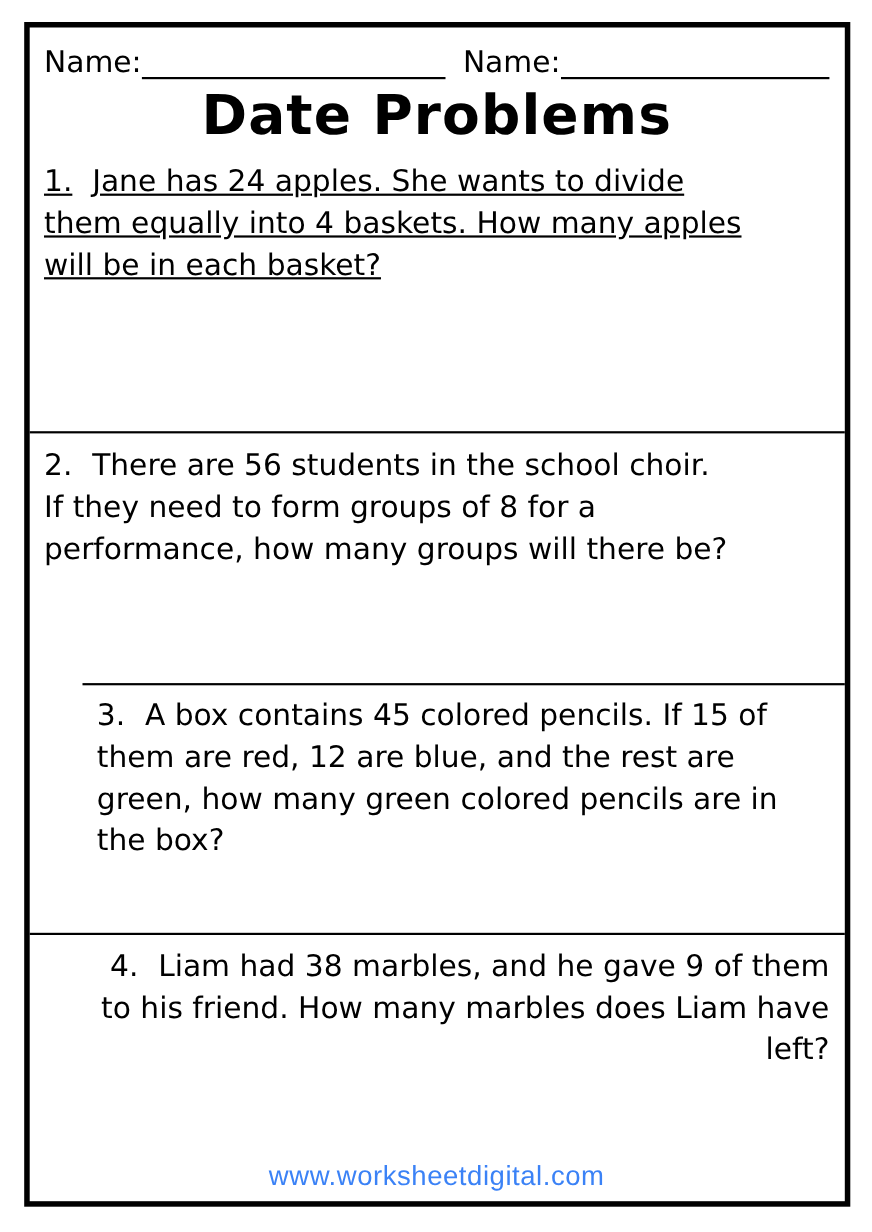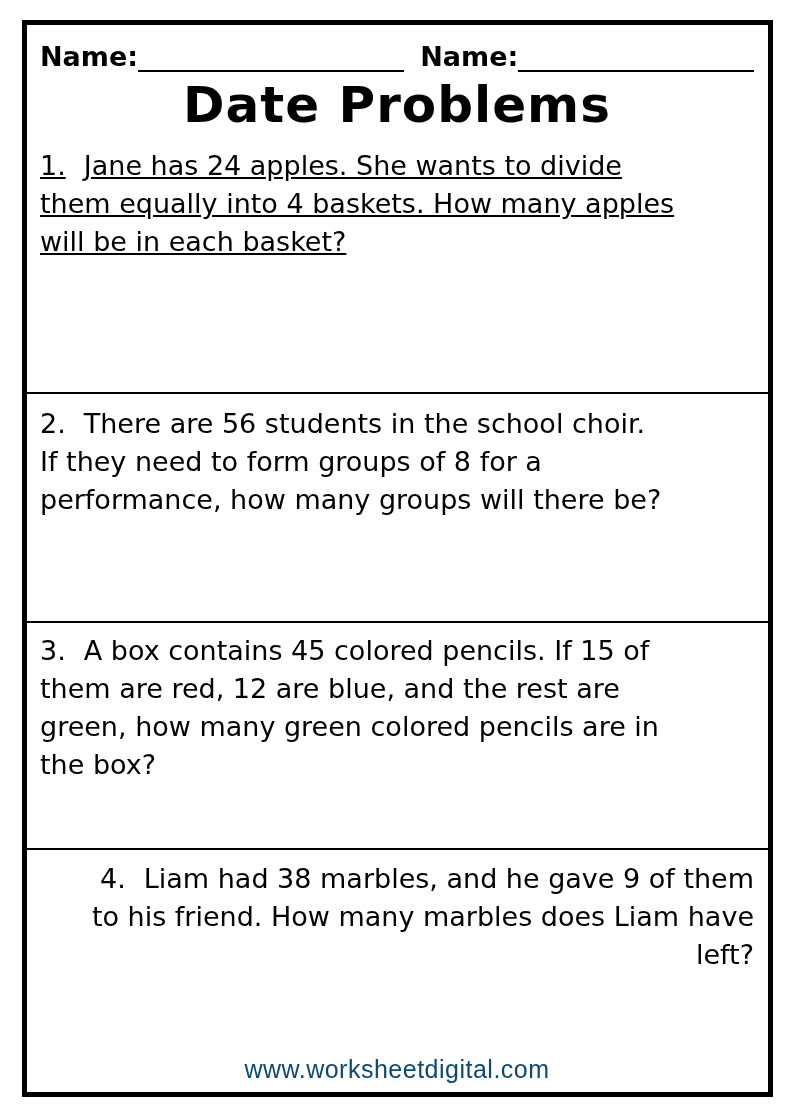--- a/index.html
+++ b/index.html
@@ -29,33 +29,32 @@
   }
   .section {
     box-sizing: border-box;
     padding: 0 14px 0 13px;
   }
   .section + .section {
     border-top: 2px solid #000000;
   }
   .sec-1 { height: 355px; }
   .sec-2 { height: 229px; margin-top: 12px; }
-  .sec-3 { height: 227px; }
+  .sec-3 { height: 227px; margin-left: 48px; }
   .sec-4 { flex: 1; display: flex; flex-direction: column; }
 
   .header-row {
     display: flex;
     align-items: flex-end;
     margin-top: 16px;
     font-size: 27px;
     line-height: 1.15;
   }
   .field-label {
     white-space: nowrap;
-    font-weight: bold;
   }
   .fill-line {
     display: inline-block;
     border-bottom: 2px solid #000000;
     height: 26px;
   }
   .name-line { width: 288px; margin-right: 16px; }
   .date-line { width: 255px; }
 
   .title {
@@ -85,21 +84,21 @@
   }
 
   .footer {
     margin-top: auto;
     margin-bottom: 8px;
     text-align: center;
     font-family: "Liberation Sans", sans-serif;
     font-weight: 400;
     font-size: 25px;
     letter-spacing: 0.5px;
-    color: #0c4a6e;
+    color: #3b82f6;
   }
 </style>
 </head>
 <body>
 
 <div class="page">
 
   <div class="section sec-1">
     <div class="header-row">
       <span class="field-label">Name:</span>

